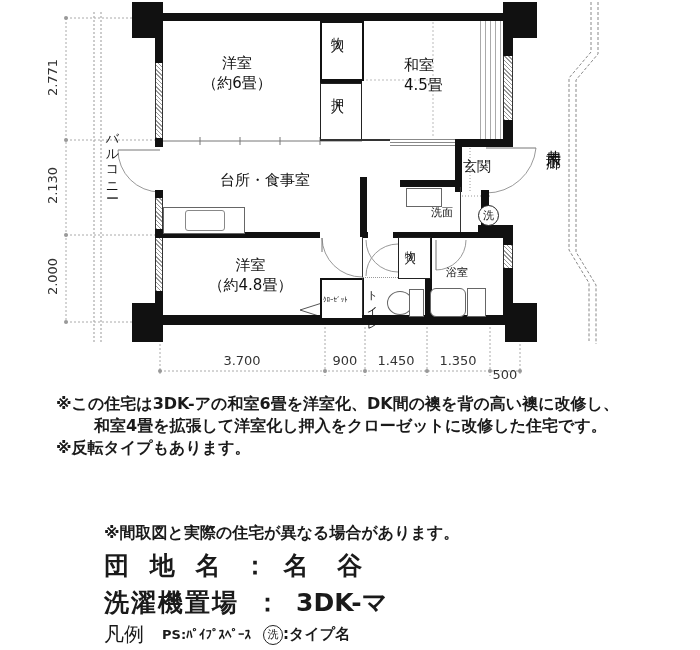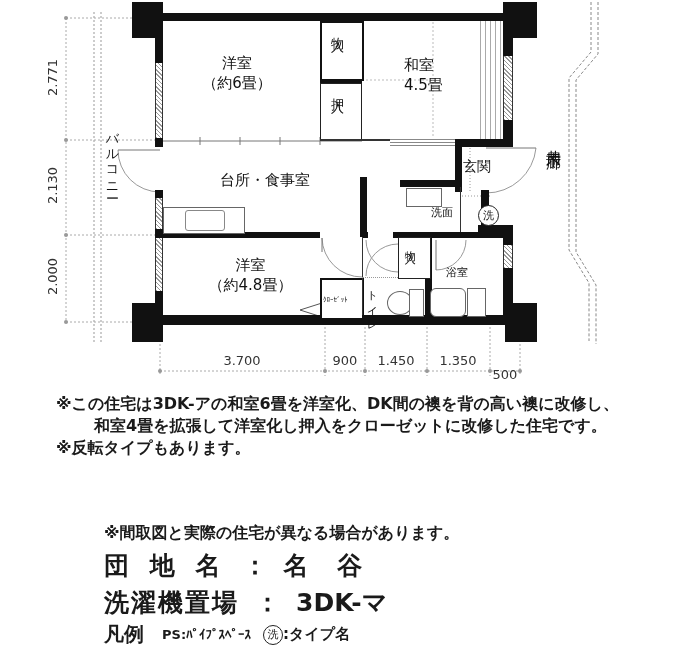--- a/index.html
+++ b/index.html
@@ -20,21 +20,21 @@
   .stripes-h{position:absolute;background:repeating-linear-gradient(180deg,#888 0 1px,transparent 1px 3px)}
   .circle-mark{position:absolute;width:19px;height:19px;border:1px solid #222;border-radius:50%;
         font-size:11px;line-height:19px;text-align:center;background:#fff}
   .tl{position:absolute;background:#333}
   .doth{position:absolute;border-top:1px dotted #999}
   .notes{position:absolute;left:56px;top:393px;font-size:16px;line-height:22px;color:#1a1a1a;font-weight:600}
   .notes .indent{padding-left:38px}
   .disclaimer{position:absolute;left:104px;top:523px;font-size:16px;font-weight:600}
   .inforow{position:absolute;font-size:25px;font-weight:600;display:flex;align-items:baseline}
   .legendrow{position:absolute;left:104px;top:621px;display:flex;align-items:center}
-  .legend-title{font-size:20px;font-weight:700}
+  .legend-title{font-size:20px;font-weight:400}
   .legend-ps{font-size:13px;font-weight:600;margin-left:18px}
   .legend-circle{width:18px;height:18px;border:1px solid #222;border-radius:50%;font-size:11px;
         line-height:18px;text-align:center;margin-left:12px}
   .legend-laundry{font-size:15px;font-weight:600}
   svg{position:absolute;left:0;top:0}
 </style>
 </head>
 <body>
 
 <div class="stage">

